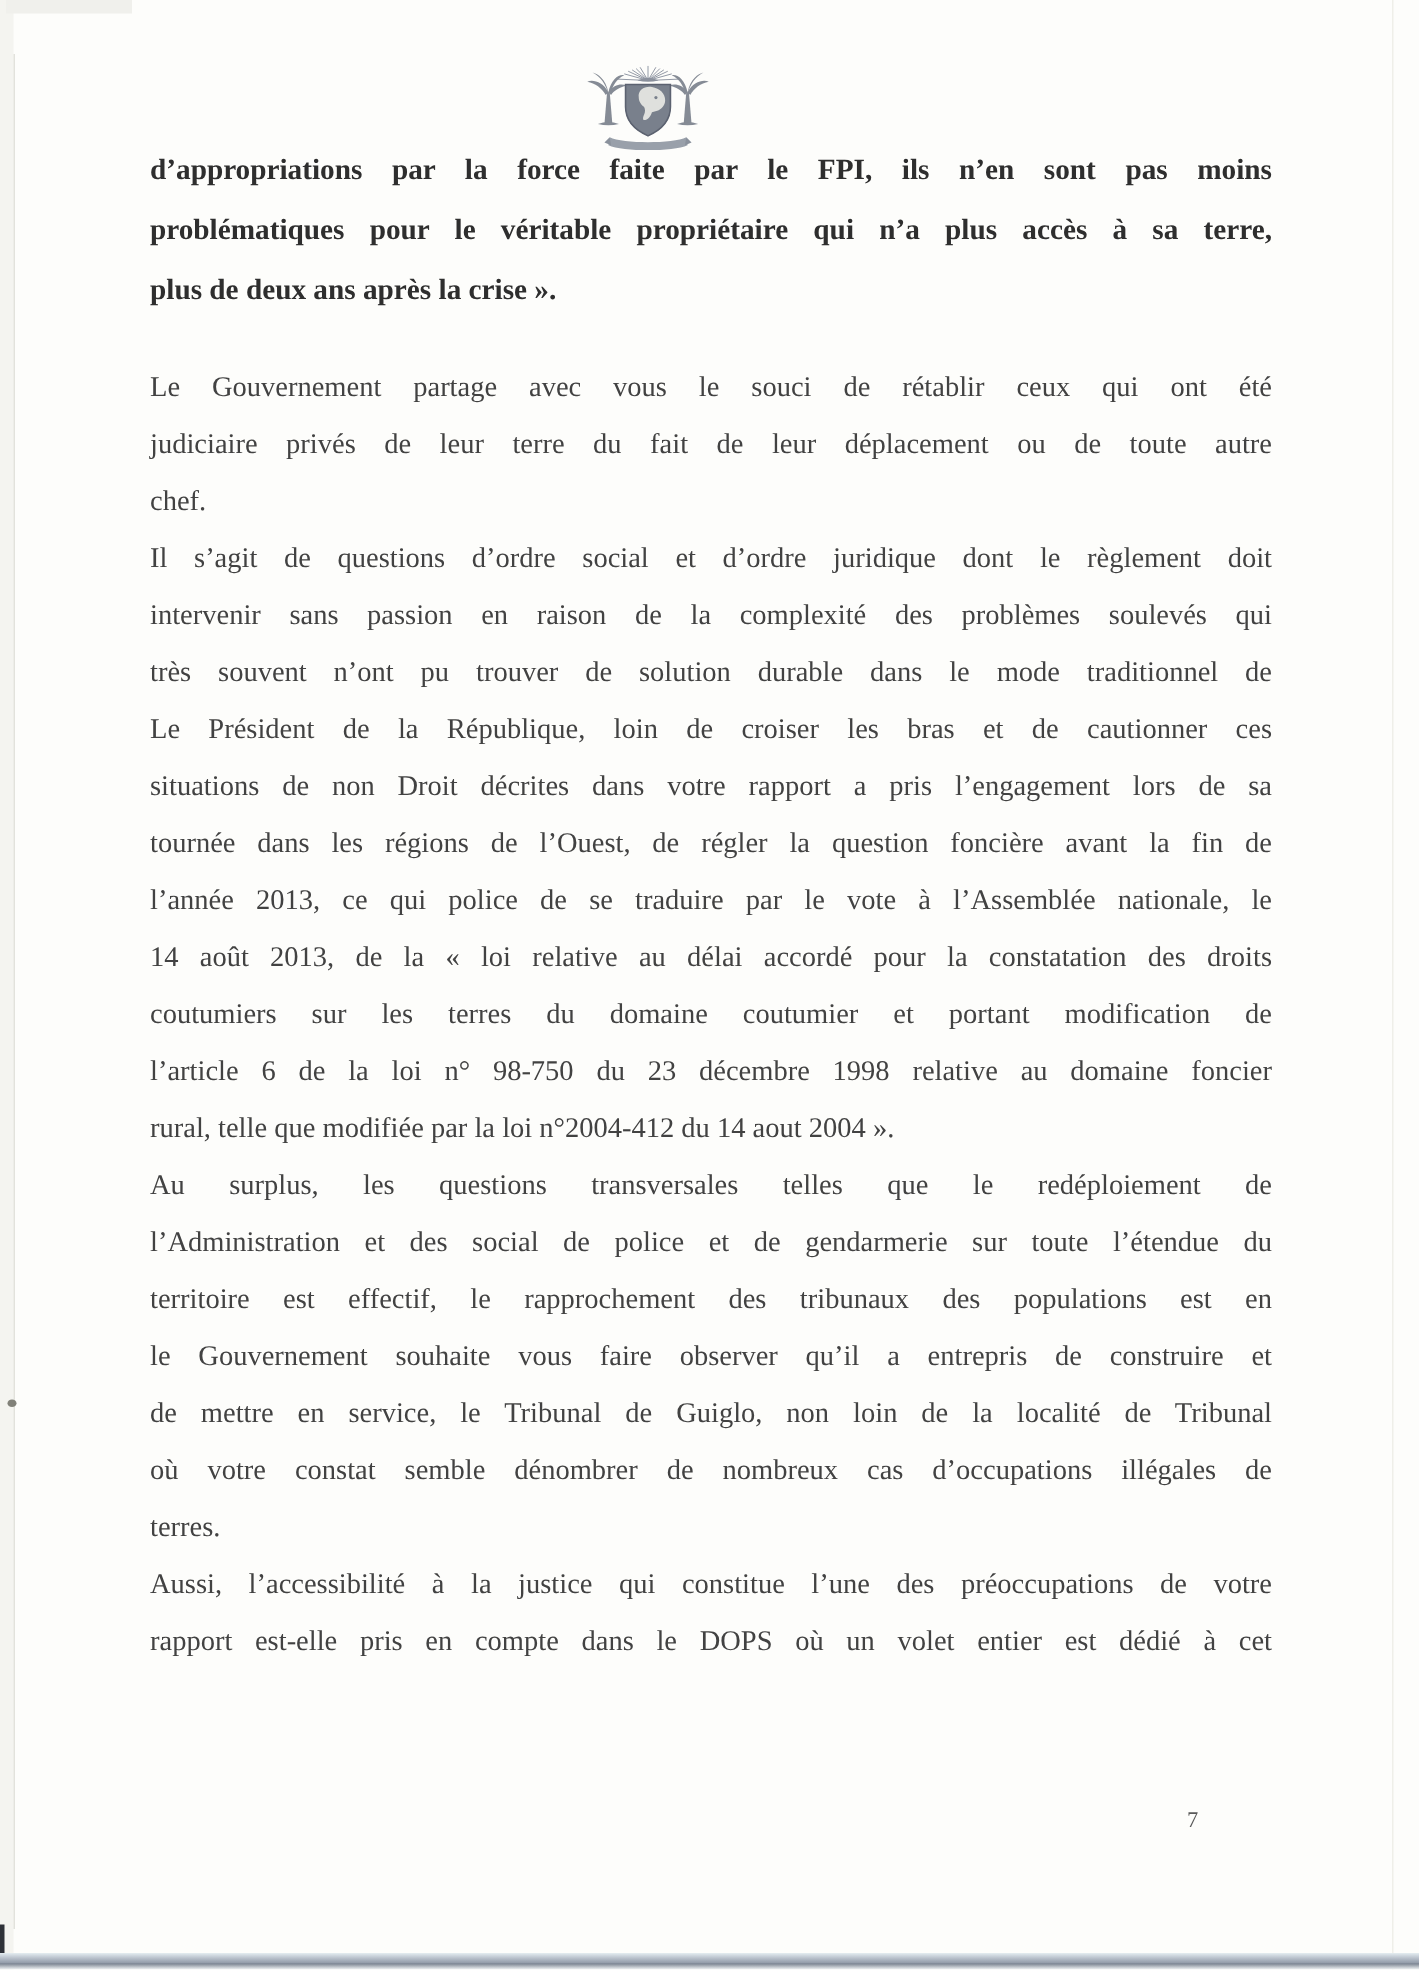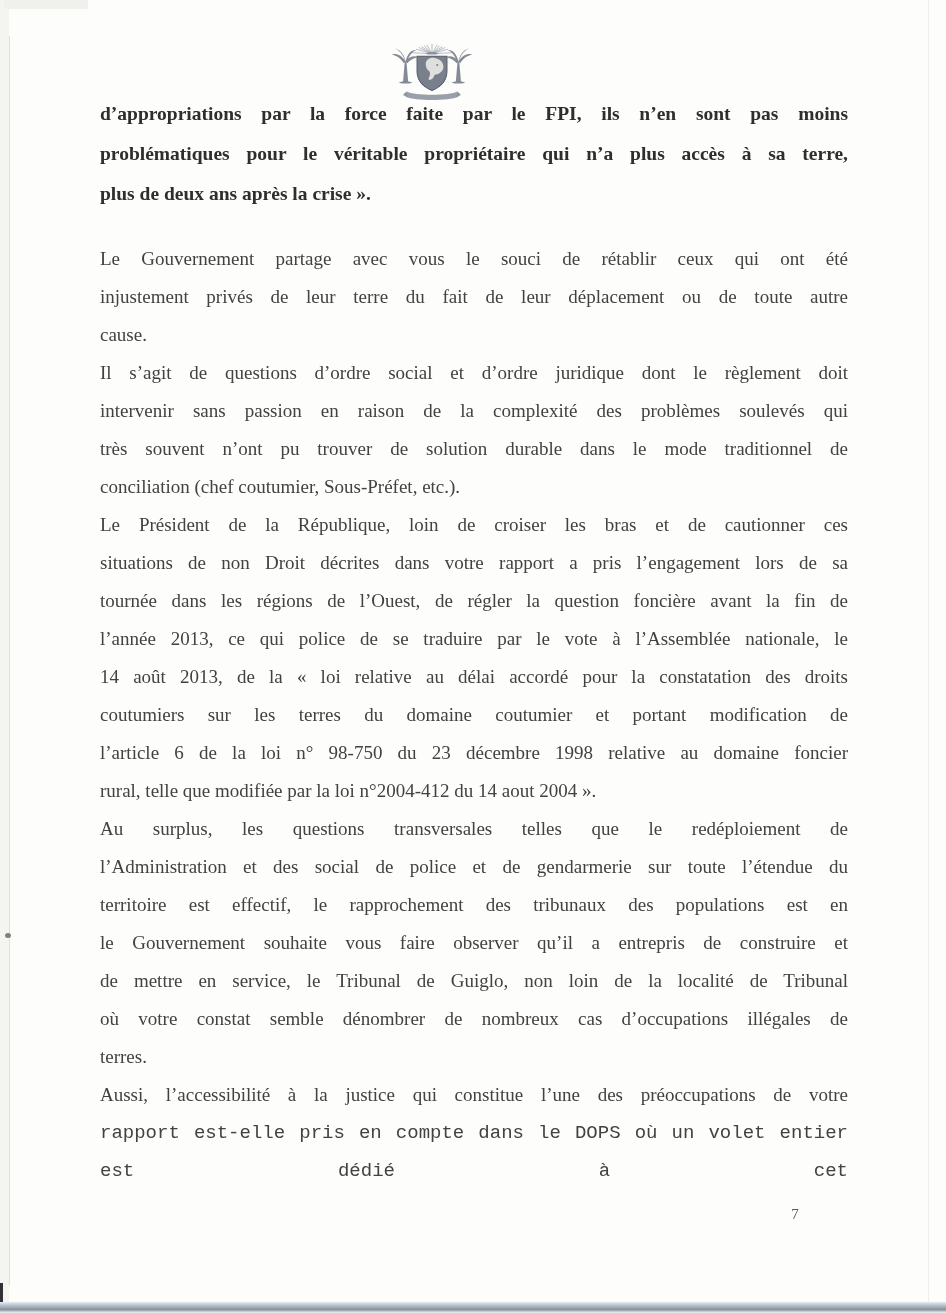--- a/index.html
+++ b/index.html
@@ -30,21 +30,21 @@
   .para { line-height: 38px; }
   .para.bold {
     font-weight: bold;
     font-size: 19.5px;
     line-height: 40px;
     color: #2e2e2e;
     margin-bottom: 26px;
   }
   .line { text-align: justify; text-align-last: justify; white-space: normal; }
   .line.last { text-align-last: left; }
-  .para[data-justify-last="true"] .line.last { text-align-last: justify; font-family: Liberation Mono, monospace; }
+  .para[data-justify-last="true"] .line.last { text-align-last: justify; }
 
   
   .page-number {
     position: absolute;
     left: 783px; top: 1206px;
     width: 24px;
     font-size: 15px;
     color: #5a5a5a;
     text-align: center;
   }
@@ -160,29 +160,28 @@
 
   <div class="content">
     <div class="para bold">
         <div class="line">d’appropriations par la force faite par le FPI, ils n’en sont pas moins</div>
         <div class="line">problématiques pour le véritable propriétaire qui n’a plus accès à sa terre,</div>
         <div class="line last">plus de deux ans après la crise ».</div>
       </div>
 
     <div class="para">
         <div class="line">Le Gouvernement partage avec vous le souci de rétablir ceux qui ont été</div>
-        <div class="line">injustement privés de leur terre du fait de leur déplacement ou de toute autre</div>
-        <div class="line last">cause.</div>
+        <div class="line">judiciaire privés de leur terre du fait de leur déplacement ou de toute autre</div>
+        <div class="line last">chef.</div>
       </div>
 
     <div class="para">
         <div class="line">Il s’agit de questions d’ordre social et d’ordre juridique dont le règlement doit</div>
         <div class="line">intervenir sans passion en raison de la complexité des problèmes soulevés qui</div>
         <div class="line">très souvent n’ont pu trouver de solution durable dans le mode traditionnel de</div>
-        <div class="line last">conciliation (chef coutumier, Sous-Préfet, etc.).</div>
       </div>
 
     <div class="para">
         <div class="line">Le Président de la République, loin de croiser les bras et de cautionner ces</div>
         <div class="line">situations de non Droit décrites dans votre rapport a pris l’engagement lors de sa</div>
         <div class="line">tournée dans les régions de l’Ouest, de régler la question foncière avant la fin de</div>
         <div class="line">l’année 2013, ce qui police de se traduire par le vote à l’Assemblée nationale, le</div>
         <div class="line">14 août 2013, de la « loi relative au délai accordé pour la constatation des droits</div>
         <div class="line">coutumiers sur les terres du domaine coutumier et portant modification de</div>
         <div class="line">l’article 6 de la loi n° 98-750 du 23 décembre 1998 relative au domaine foncier</div>

